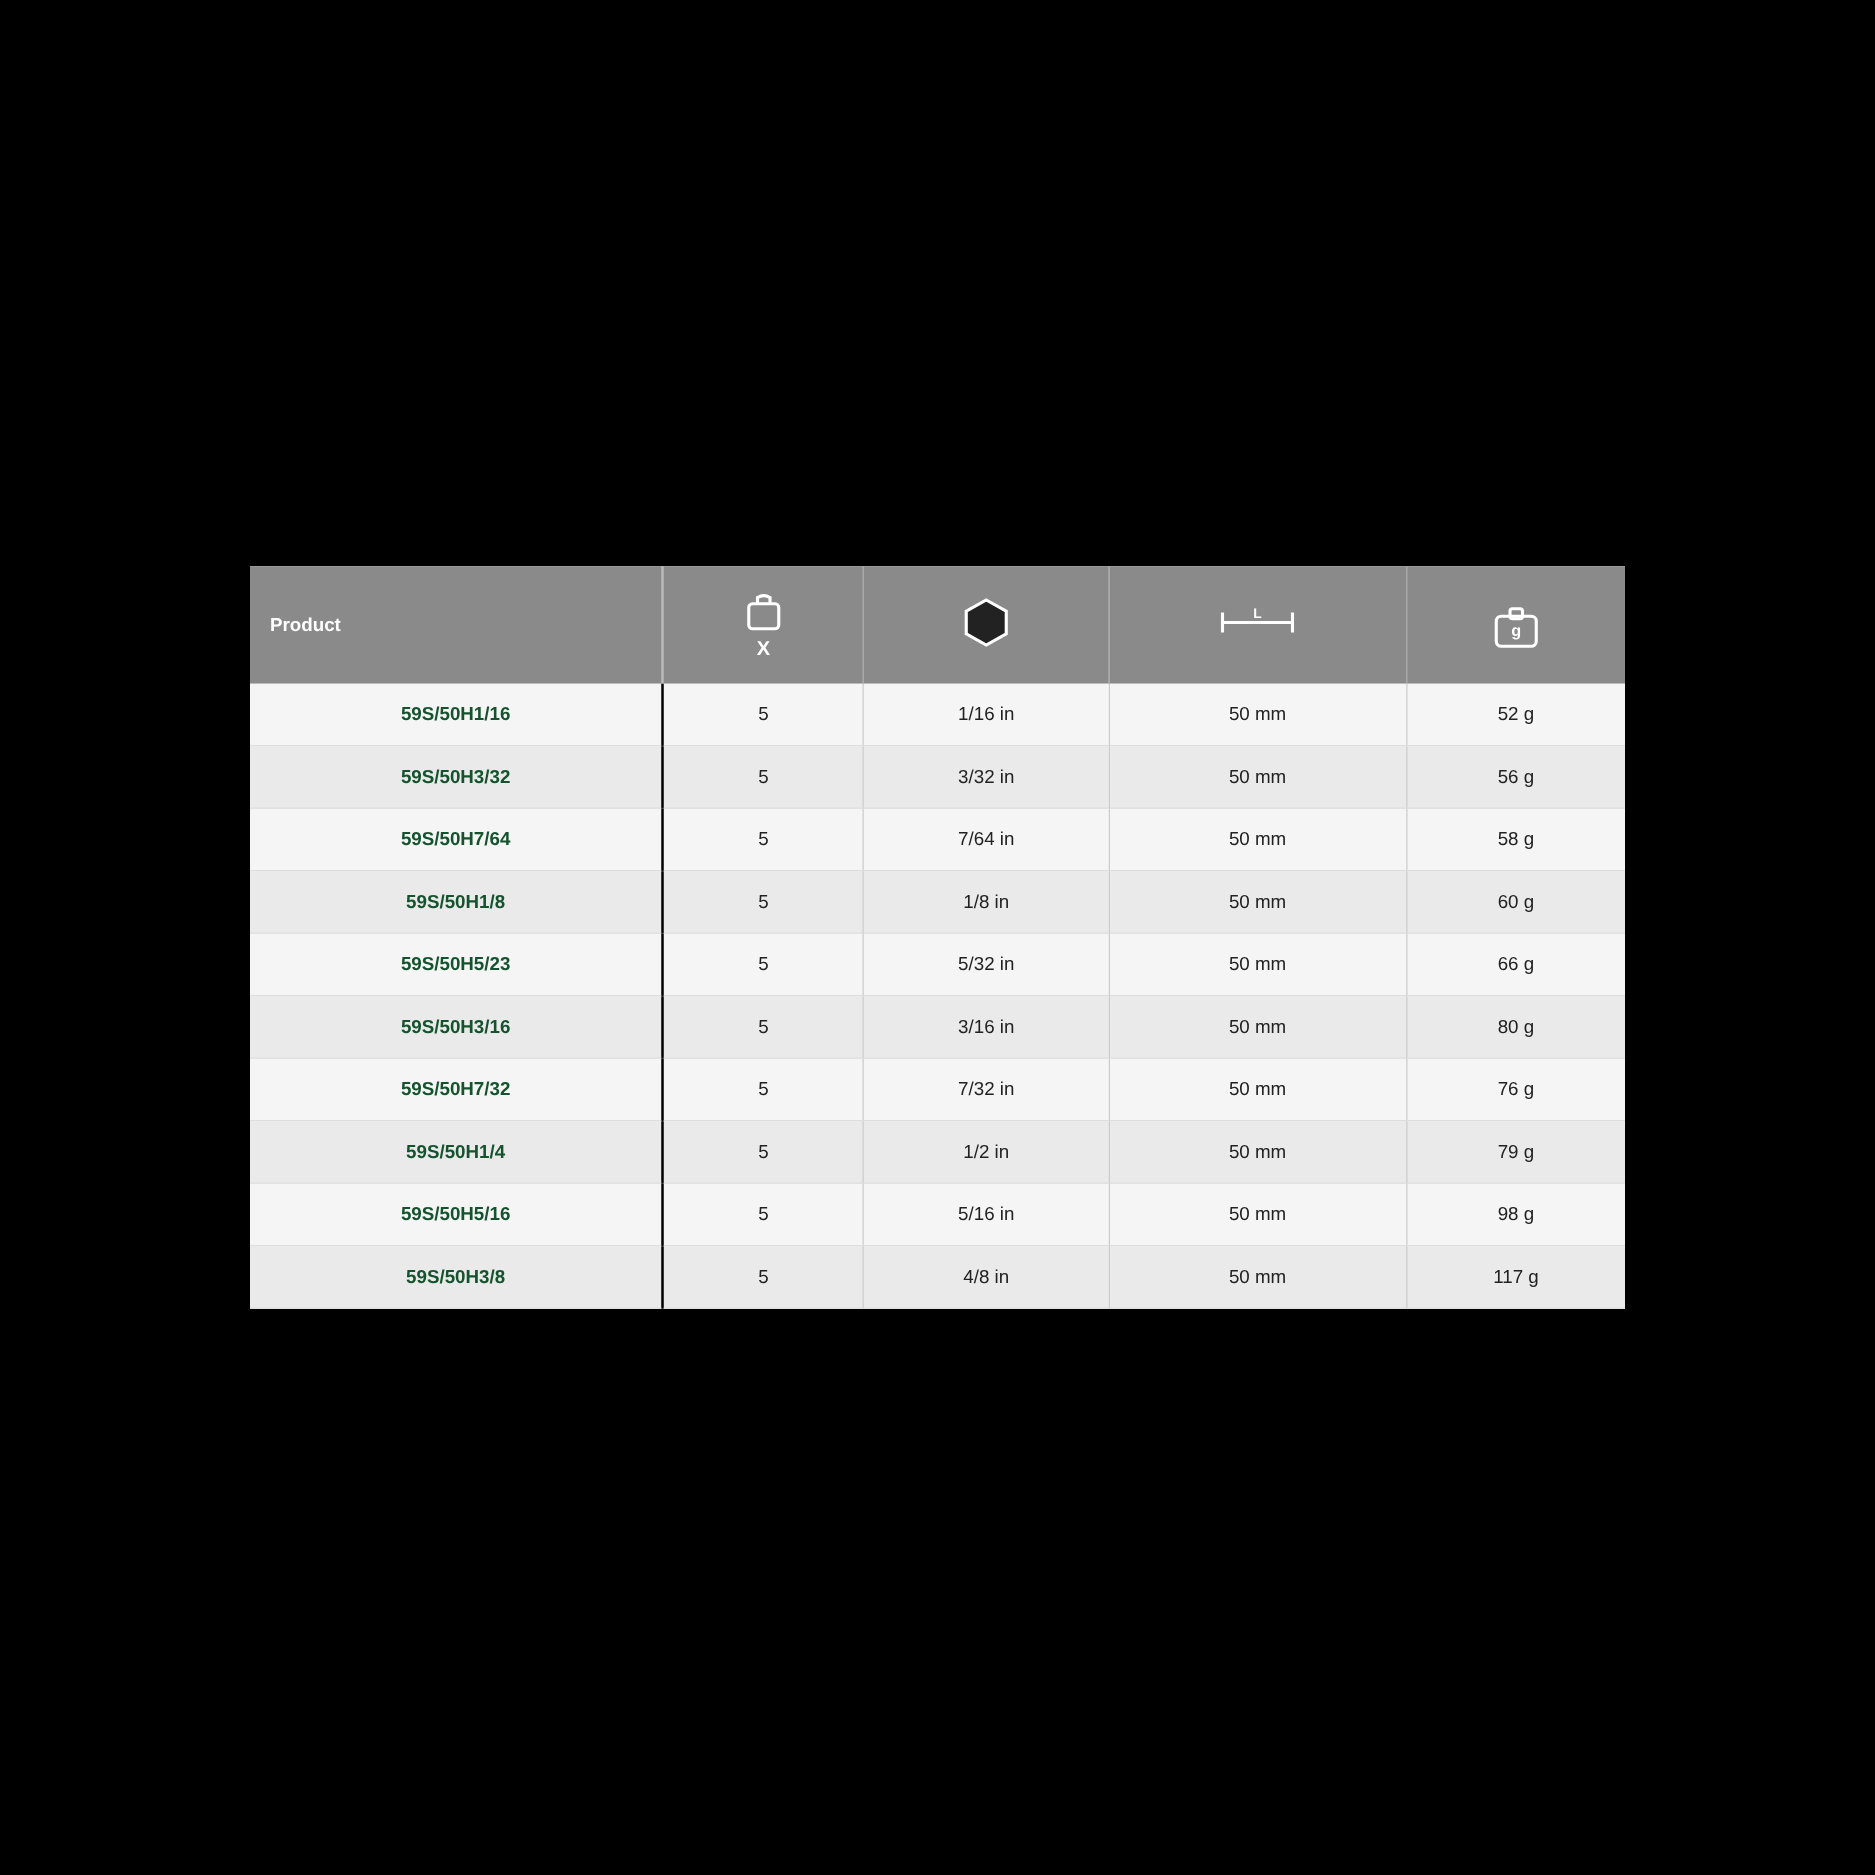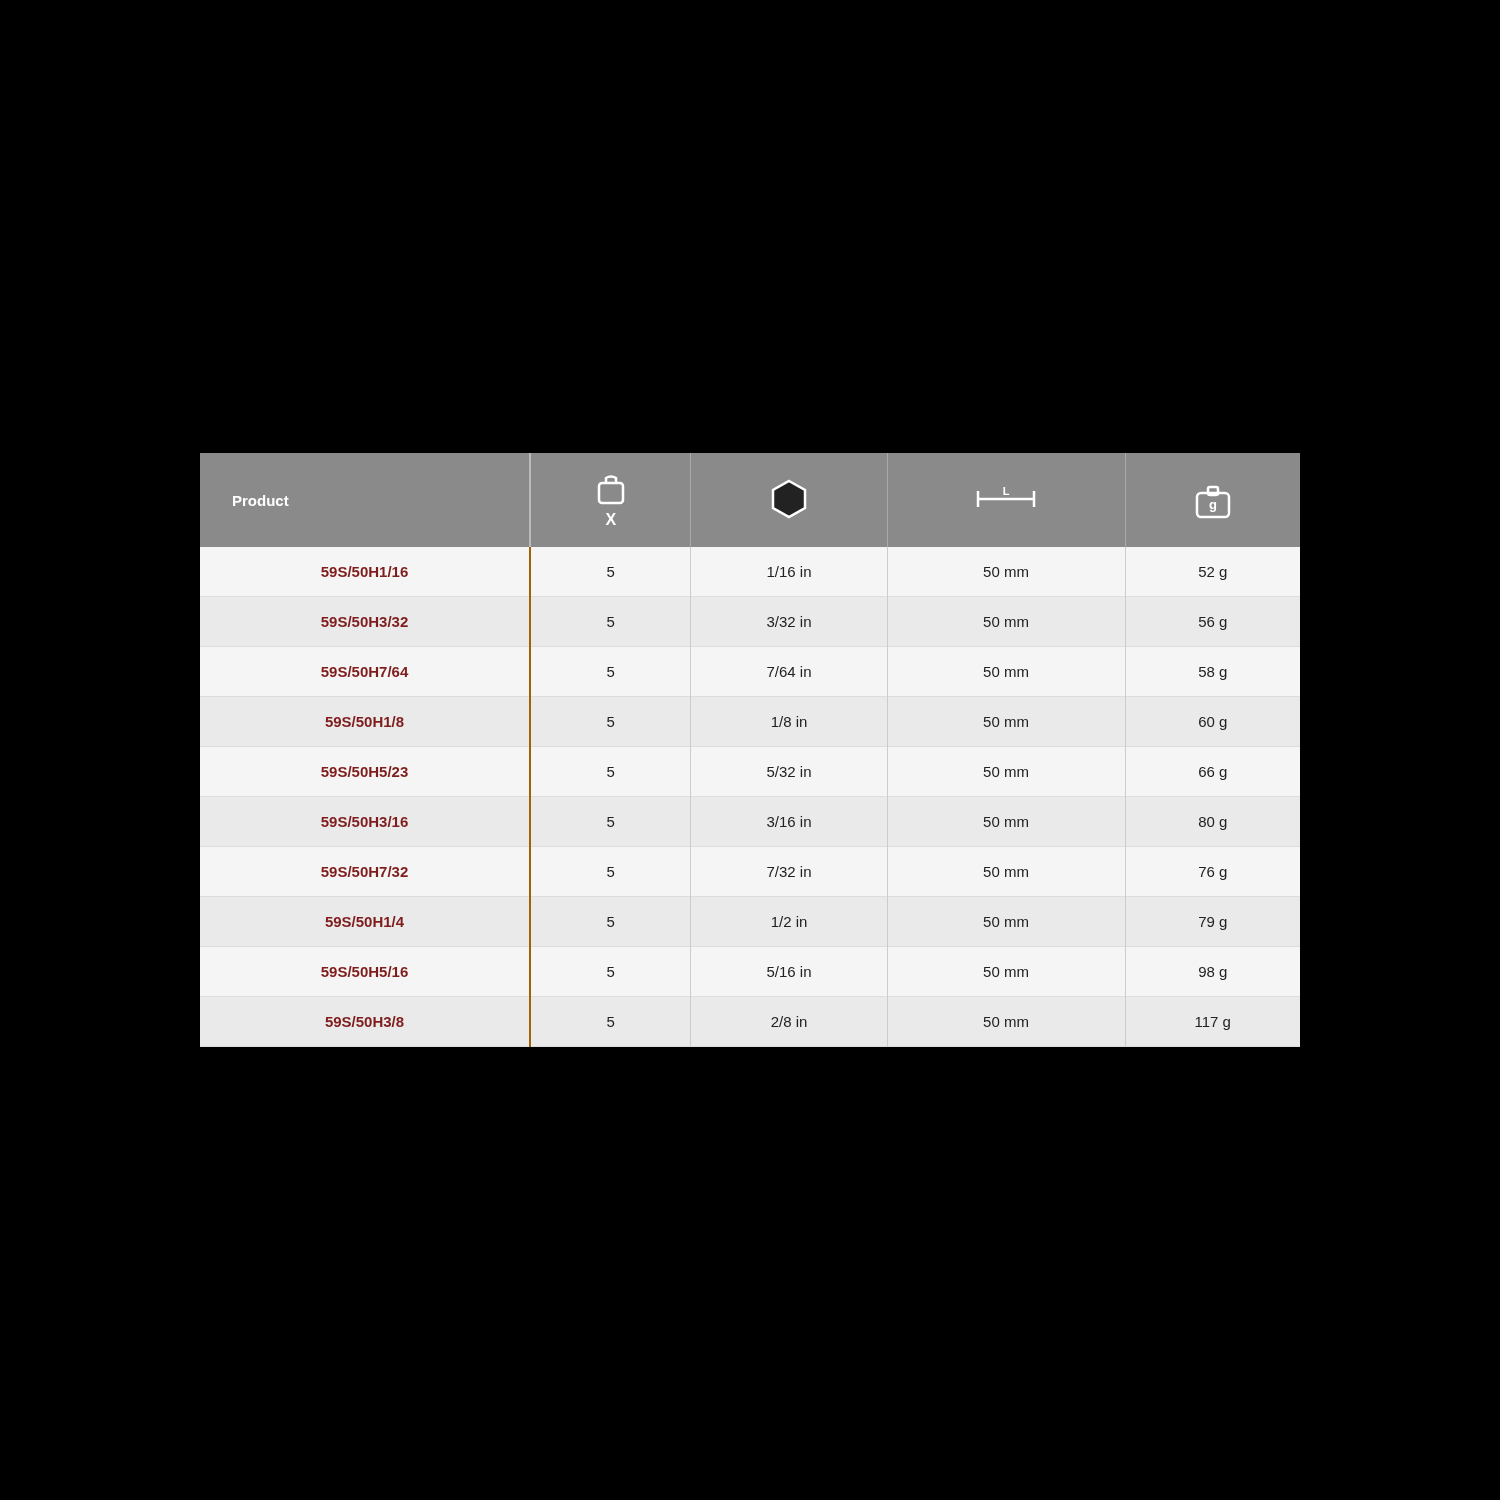--- a/index.html
+++ b/index.html
@@ -31,21 +31,21 @@
       padding: 18px 12px;
       text-align: center;
       color: #fff;
       font-weight: 600;
       font-size: 15px;
       border-right: 1px solid #aaa;
     }
 
     thead th:first-child {
       text-align: left;
-      padding-left: 32px;
+      padding-left: 16px;
       width: 30%;
       border-right: 2px solid #bbb;
     }
 
     thead th:last-child {
       border-right: none;
     }
 
     .header-icon {
       display: flex;
@@ -71,24 +71,24 @@
       padding: 16px 12px;
       text-align: center;
       font-size: 15px;
       color: #222;
       font-weight: 500;
       border-right: 1px solid #ccc;
     }
 
     tbody td:first-child {
       text-align: center;
-      color: #7f1d1d;
+      color: #14532d;
       font-weight: 700;
       font-size: 15px;
-      border-right: 2px solid #a16207;
+      border-right: 2px solid #000000;
     }
 
     tbody td:last-child {
       border-right: none;
     }
   </style>
 </head>
 <body>
 
 <div class="table-wrapper">
@@ -199,19 +199,19 @@
         <tr>
           <td>59S/50H5/16</td>
           <td>5</td>
           <td>5/16 in</td>
           <td>50 mm</td>
           <td>98 g</td>
         </tr>
         <tr>
           <td>59S/50H3/8</td>
           <td>5</td>
-          <td>2/8 in</td>
+          <td>4/8 in</td>
           <td>50 mm</td>
           <td>117 g</td>
         </tr>
       </tbody>
   </table>
 </div>
 
 </body></html>

